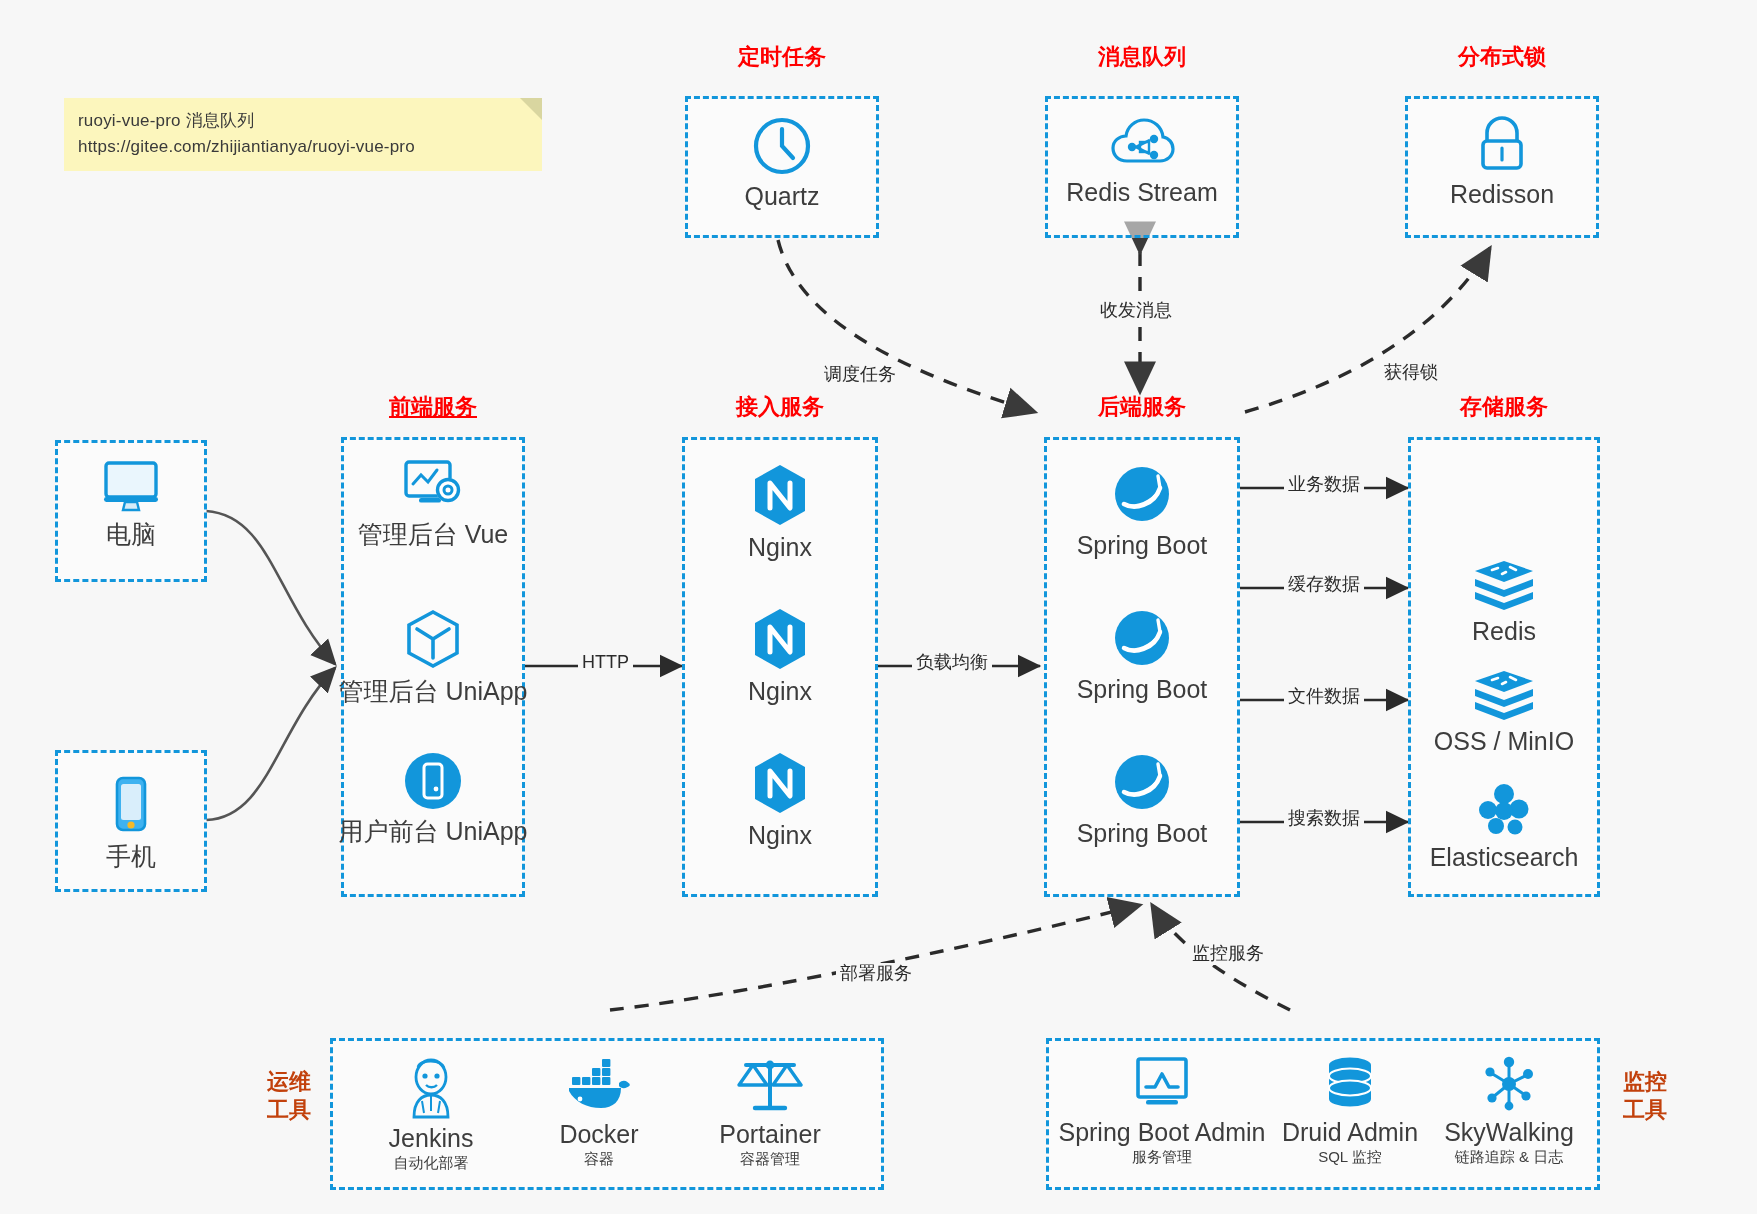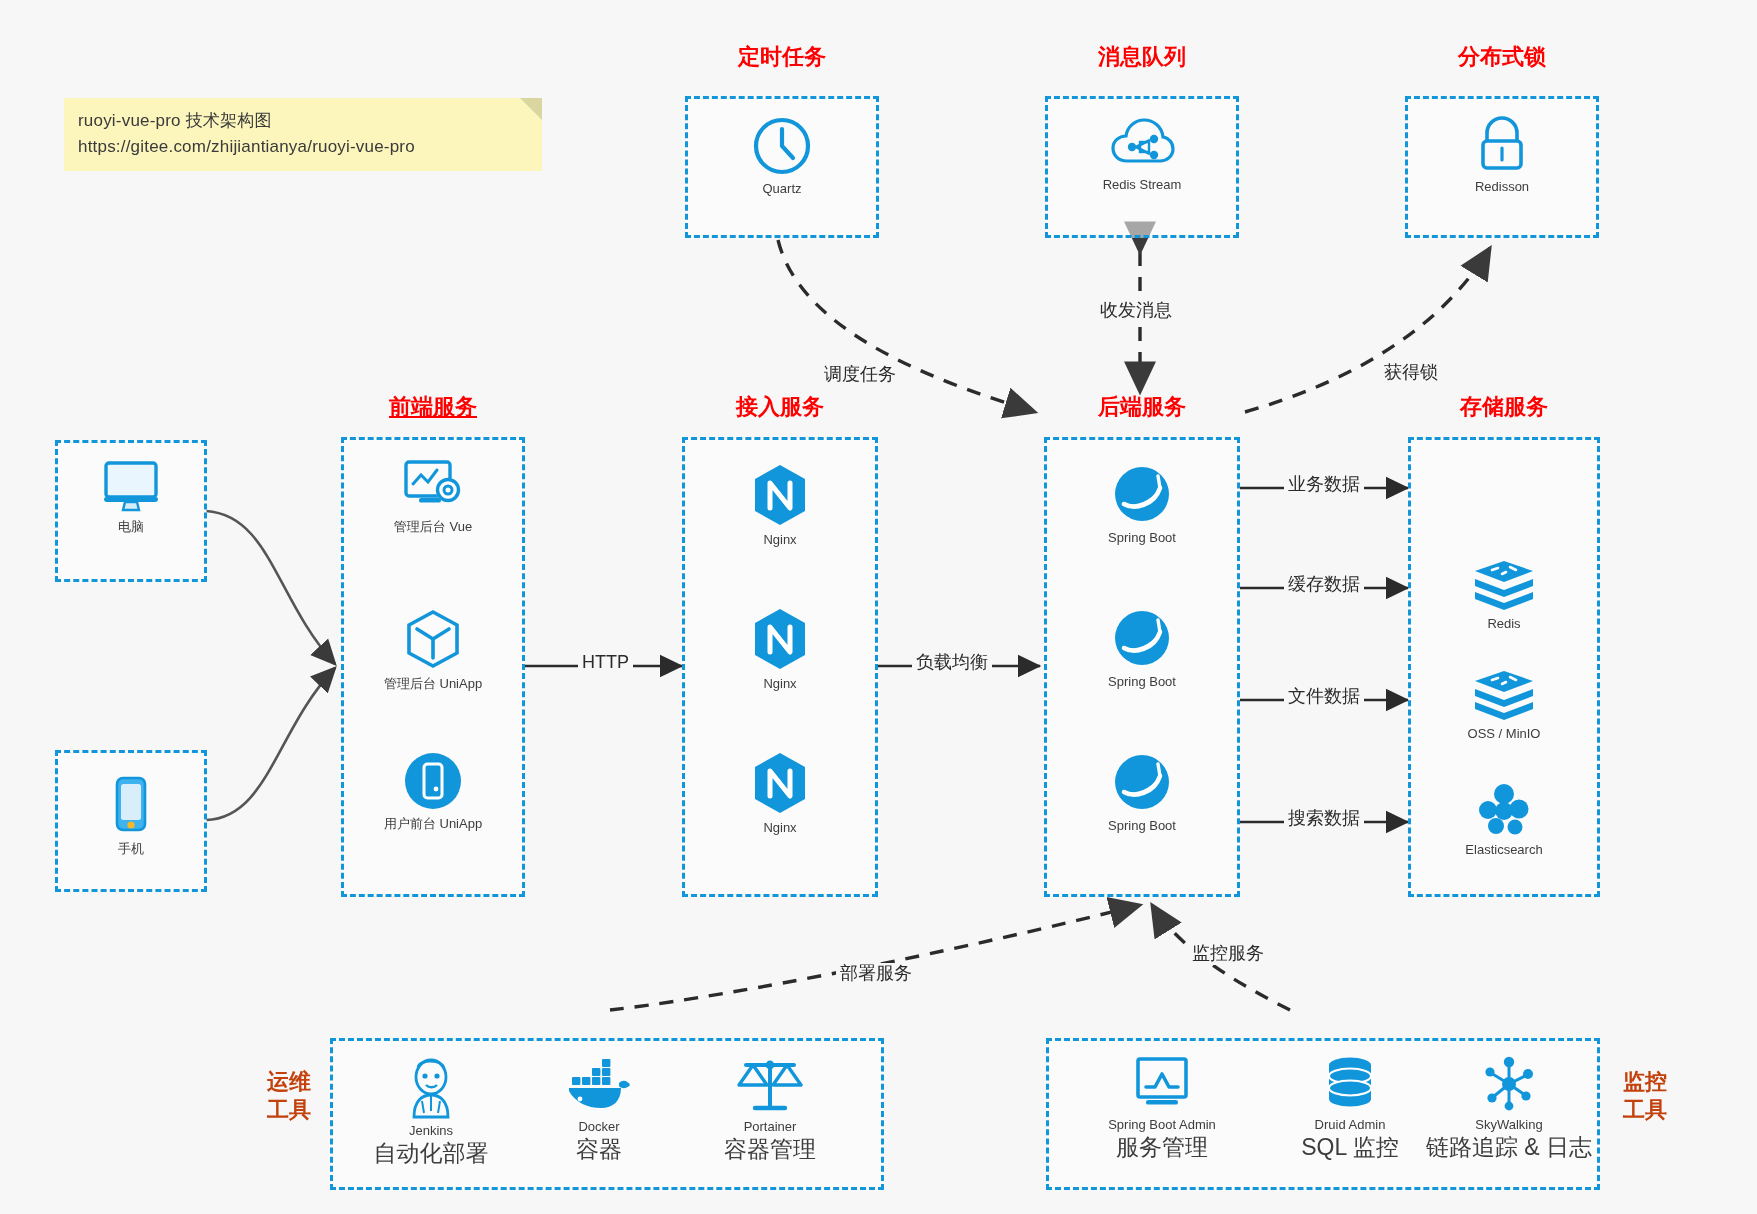--- a/index.html
+++ b/index.html
@@ -57,28 +57,28 @@
   
   .node{
     position:absolute;
     display:flex;
     flex-direction:column;
     align-items:center;
     justify-content:flex-start;
     text-align:center;
   }
   .node .cap{
-    font-size:13px;
+    font-size:25px;
     color:#3d3d3d;
     margin-top:4px;
     white-space:nowrap;
     line-height:1.25;
   }
   .node .cap2{
-    font-size:23px;
+    font-size:15px;
     color:#3d3d3d;
     white-space:nowrap;
     line-height:1.25;
   }
   .icon{display:block;}
   
   .elabel{
     position:absolute;
     background:#f7f7f7;
     font-size:18px;
@@ -130,21 +130,21 @@
 
     <path d="M1245,412 C 1350,382 1440,330 1490,248" fill="none" stroke="#2b2b2b" stroke-width="3.4" stroke-dasharray="14 11" marker-end="url(#arr)"></path>
 
     <path d="M610,1010 C 700,1000 900,965 1140,905" fill="none" stroke="#2b2b2b" stroke-width="3.4" stroke-dasharray="14 11" marker-end="url(#arr)"></path>
 
     <path d="M1290,1010 C 1240,985 1180,950 1152,905" fill="none" stroke="#2b2b2b" stroke-width="3.4" stroke-dasharray="14 11" marker-end="url(#arr)"></path>
   </svg>
 
   <div class="note" style="left:64px;top:98px;width:450px;">
     <div class="fold"></div>
-    <div>ruoyi-vue-pro 技术架构图</div>
+    <div>ruoyi-vue-pro 消息队列</div>
     <div>https://gitee.com/zhijiantianya/ruoyi-vue-pro</div>
   </div>
 
   <div class="group-title" style="left:685px;top:44px;width:194px;">定时任务</div>
   <div class="group" style="left:685px;top:96px;width:194px;height:142px;">
     <div class="node" style="left:0;top:16px;width:188px;">
       <svg class="icon" width="62" height="62" viewBox="0 0 62 62">
         <circle cx="31" cy="31" r="26" fill="none" stroke="#1296db" stroke-width="4.2"></circle>
         <path d="M31,14 L31,31 L42,43" fill="none" stroke="#1296db" stroke-width="4.2" stroke-linecap="round"></path>
       </svg>

